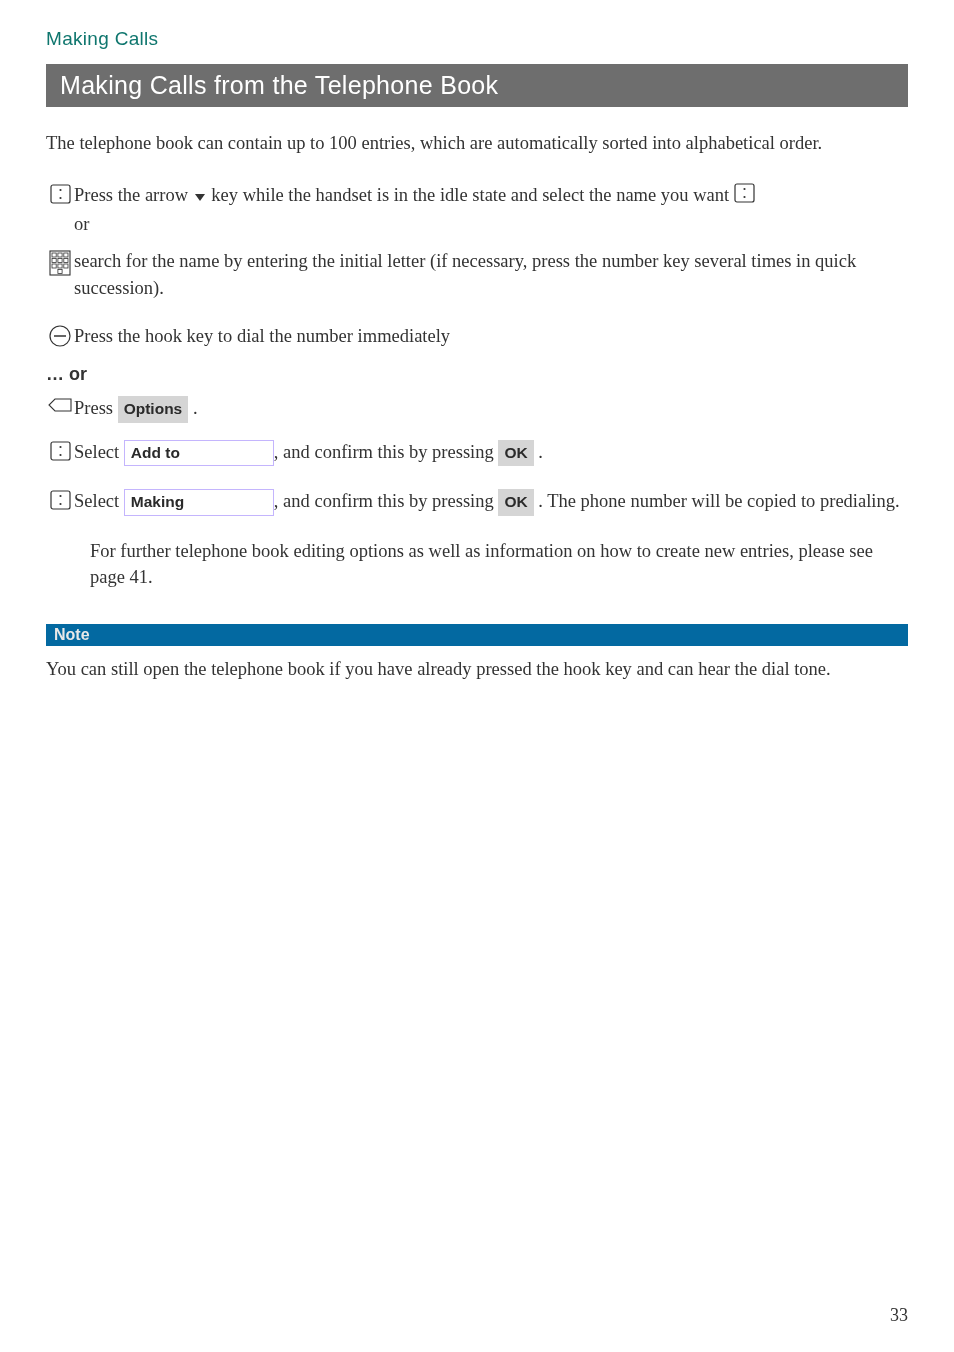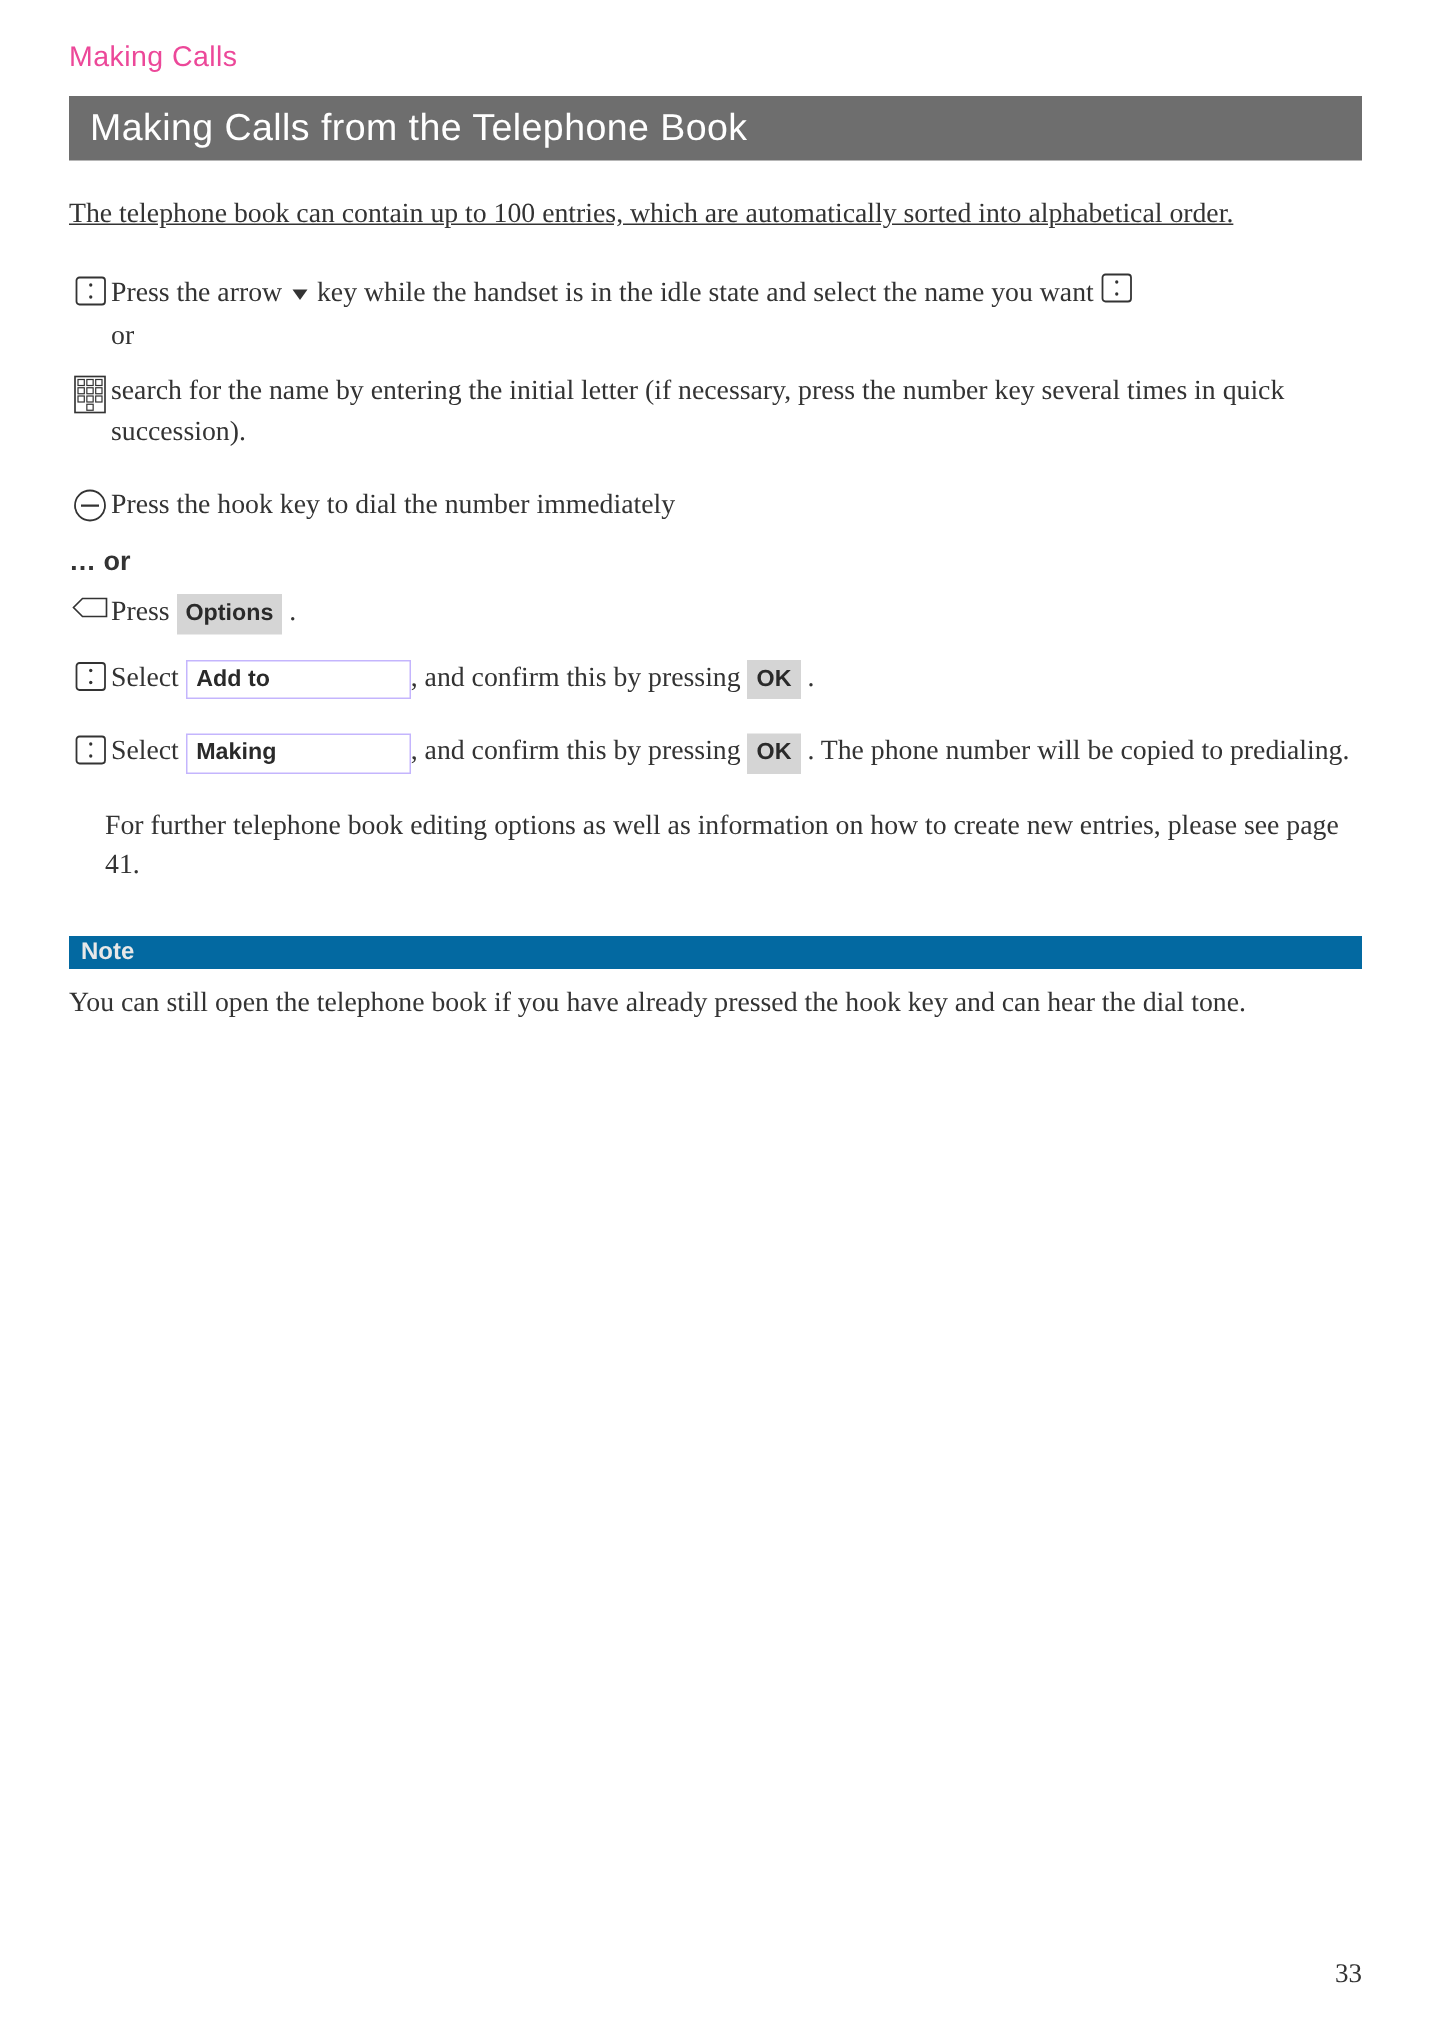--- a/index.html
+++ b/index.html
@@ -12,21 +12,21 @@
       height: 1352px;
       background: #ffffff;
       font-family: Georgia, 'Times New Roman', serif;
       color: #333;
       padding: 28px 46px;
       position: relative;
     }
     .top-heading {
       font-family: Verdana, Arial, sans-serif;
       font-size: 19px;
-      color: #ec4899;
+      color: #0f766e;
       margin-bottom: 14px;
       letter-spacing: 0.3px;
     }
     .section-banner {
       background: #6e6e6e;
       color: #fff;
       font-family: Verdana, Arial, sans-serif;
       font-size: 25px;
       padding: 7px 14px;
       margin-bottom: 23px;
@@ -48,21 +48,20 @@
       flex: 1;
       font-size: 18.5px;
       line-height: 1.45;
       color: #333;
     }
     .intro {
       font-size: 18.5px;
       line-height: 1.42;
       color: #333;
       margin-bottom: 26px;
-      text-decoration: underline;
     }
     .arrow-down-tri {
       display: inline-block;
       width: 0;
       height: 0;
       border-left: 5px solid transparent;
       border-right: 5px solid transparent;
       border-top: 7px solid #333;
       vertical-align: middle;
       margin: 0 2px;
@@ -92,21 +91,21 @@
       border: 1px solid #c4b5fd;
       font-family: Arial, sans-serif;
       font-size: 15.5px;
       font-weight: bold;
       color: #2a2a2a;
       padding: 1px 6px;
       min-width: 150px;
       vertical-align: baseline;
     }
     .indent-para {
-      margin-left: 24px;
+      margin-left: 44px;
       font-size: 18.5px;
       line-height: 1.42;
       color: #333;
       margin-top: 22px;
     }
     .note-bar {
       background: #0369a1;
       margin-top: 34px;
       margin-bottom: 10px;
       padding: 2px 8px;

